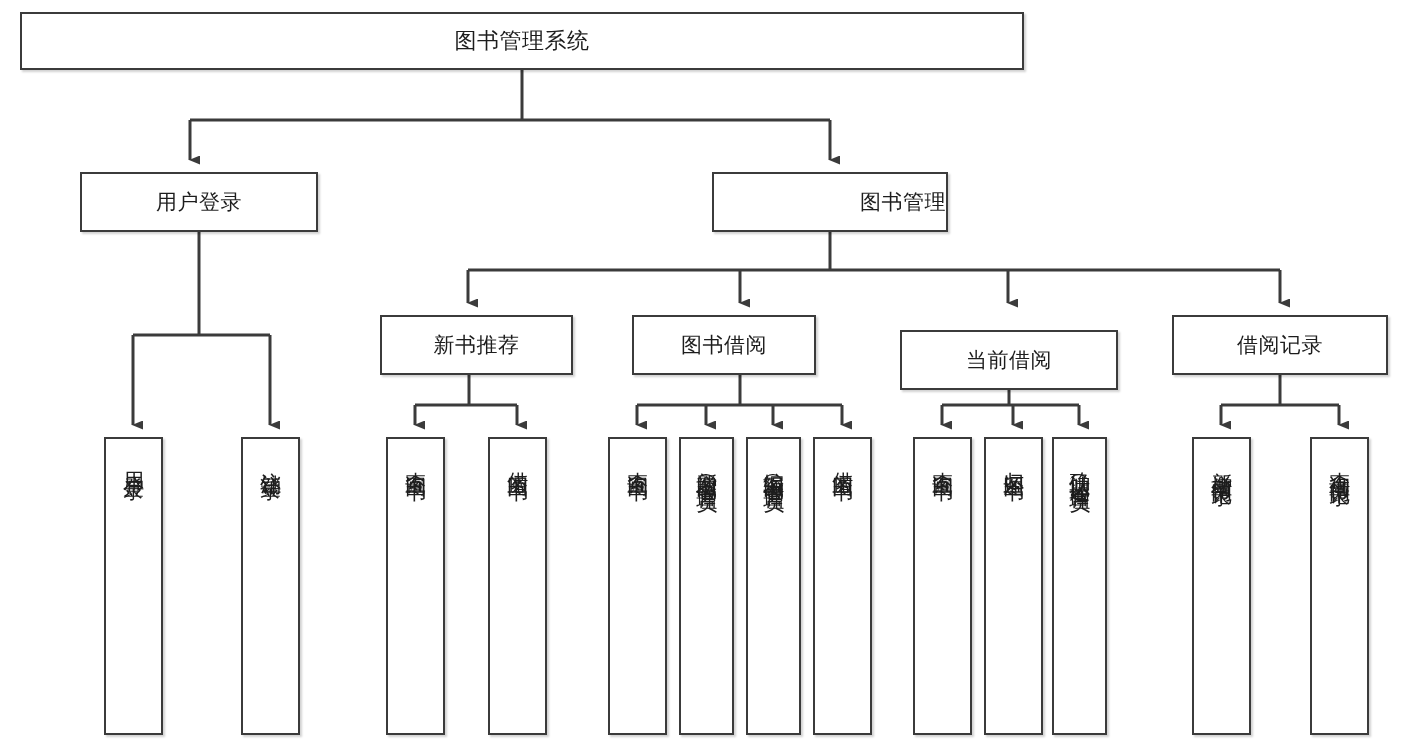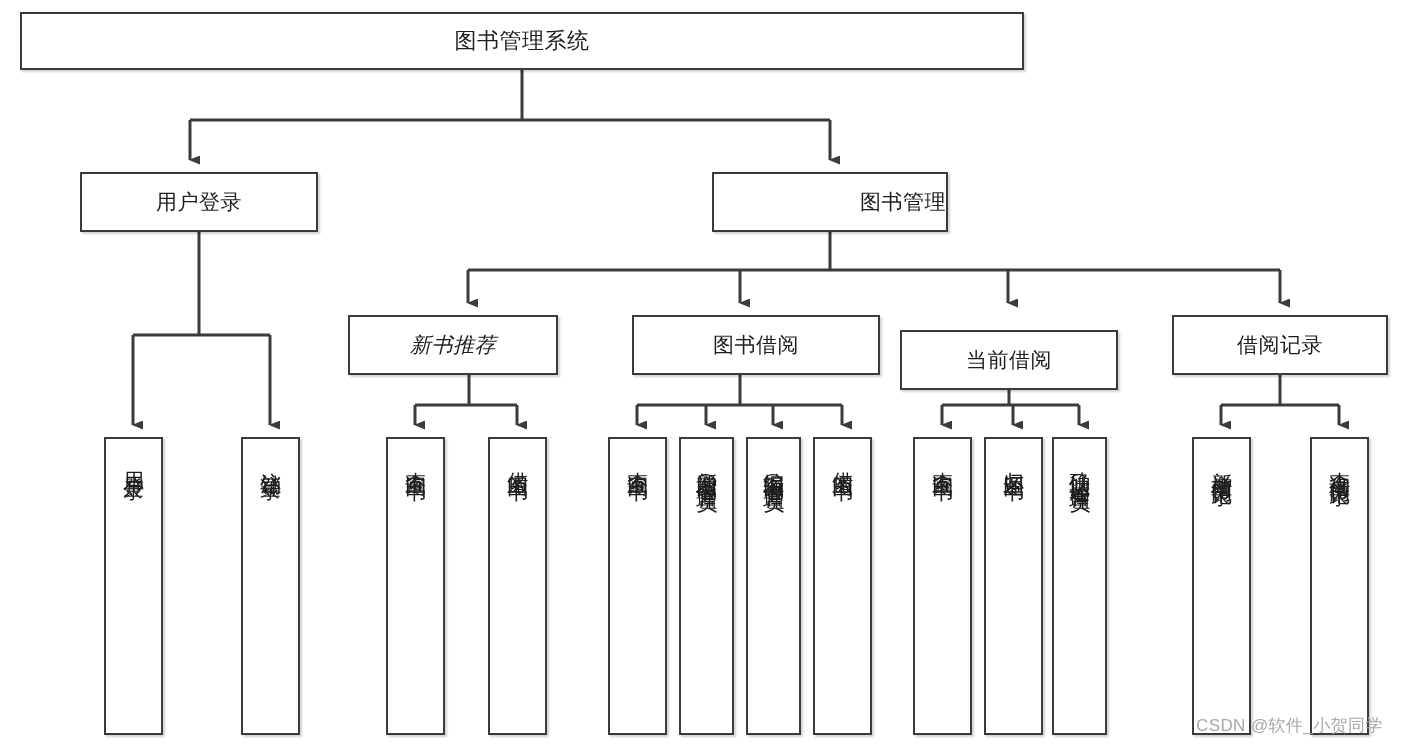--- a/index.html
+++ b/index.html
@@ -123,24 +123,24 @@
     <span class="lbl">图书管理系统</span>
   </div>
 
   <div class="node lvl2" id="n-l2-0" style="left: 80px; top: 172px; width: 238px; height: 60px;">
     <span class="lbl">用户登录</span>
   </div>
   <div class="node lvl2" id="n-l2-1" style="left: 712px; top: 172px; width: 236px; height: 60px; justify-content: flex-end;">
     <span class="lbl">图书管理</span>
   </div>
 
-  <div class="node lvl3" id="n-l3-0" style="left: 348px; top: 315px; width: 210px; height: 60px; font-style: italic;">
+  <div class="node lvl3" id="n-l3-0" style="left: 380px; top: 315px; width: 193px; height: 60px;">
     <span class="lbl">新书推荐</span>
   </div>
-  <div class="node lvl3" id="n-l3-1" style="left: 632px; top: 315px; width: 248px; height: 60px;">
+  <div class="node lvl3" id="n-l3-1" style="left: 632px; top: 315px; width: 184px; height: 60px;">
     <span class="lbl">图书借阅</span>
   </div>
   <div class="node lvl3" id="n-l3-2" style="left: 900px; top: 315px; width: 218px; height: 60px; margin-top: 15px;">
     <span class="lbl">当前借阅</span>
   </div>
   <div class="node lvl3" id="n-l3-3" style="left: 1172px; top: 315px; width: 216px; height: 60px;">
     <span class="lbl">借阅记录</span>
   </div>
 
   <div class="node leaf" id="n-lf-0" style="left: 104px; top: 437px; width: 59px; height: 298px;">
@@ -176,15 +176,14 @@
   <div class="node leaf" id="n-lf-10" style="left: 1052px; top: 437px; width: 55px; height: 298px;">
     <span class="lbl">确认归还（管理员）</span>
   </div>
   <div class="node leaf" id="n-lf-11" style="left: 1192px; top: 437px; width: 59px; height: 298px;">
     <span class="lbl">新增借阅记录</span>
   </div>
   <div class="node leaf" id="n-lf-12" style="left: 1310px; top: 437px; width: 59px; height: 298px;">
     <span class="lbl">查询借阅记录</span>
   </div>
 
-  <div class="watermark" style="left: 1196px; top: 714px; color: rgb(168, 168, 168);">CSDN @软件_小贺同学</div>
 
 </div>
 
 </body></html>

